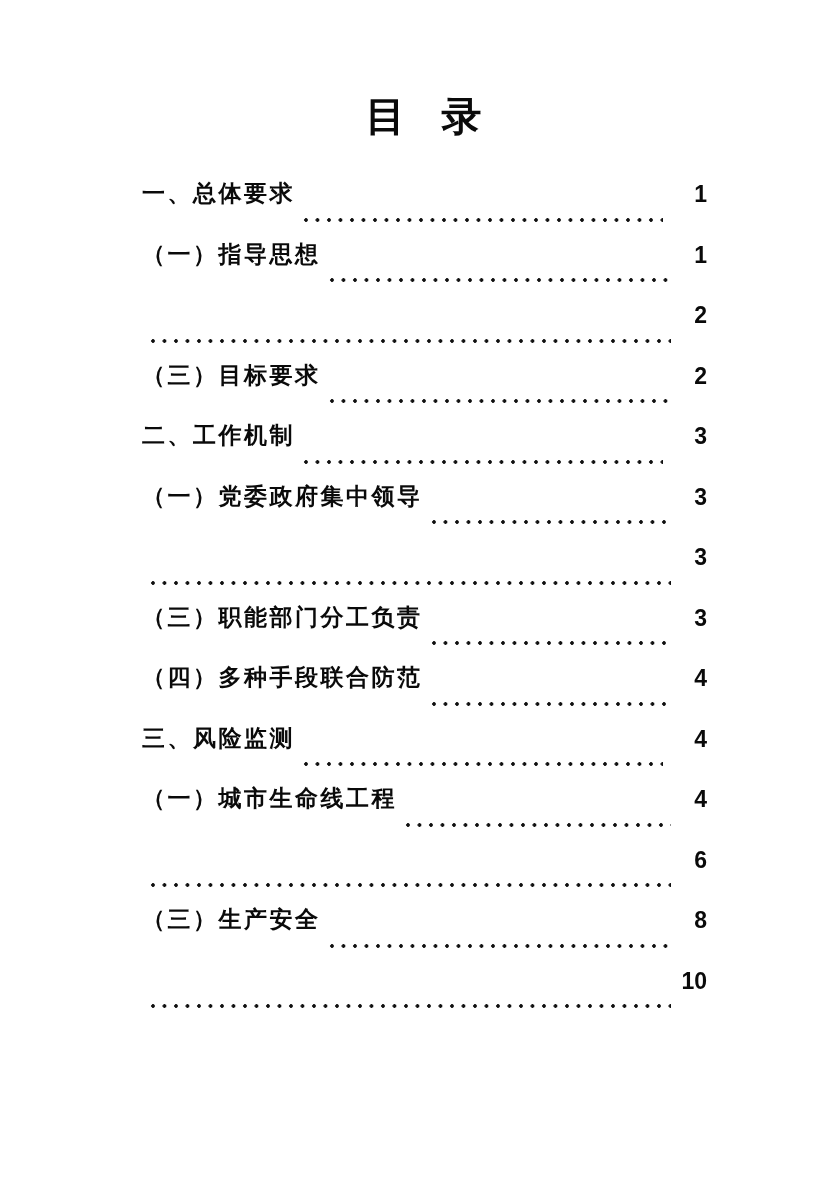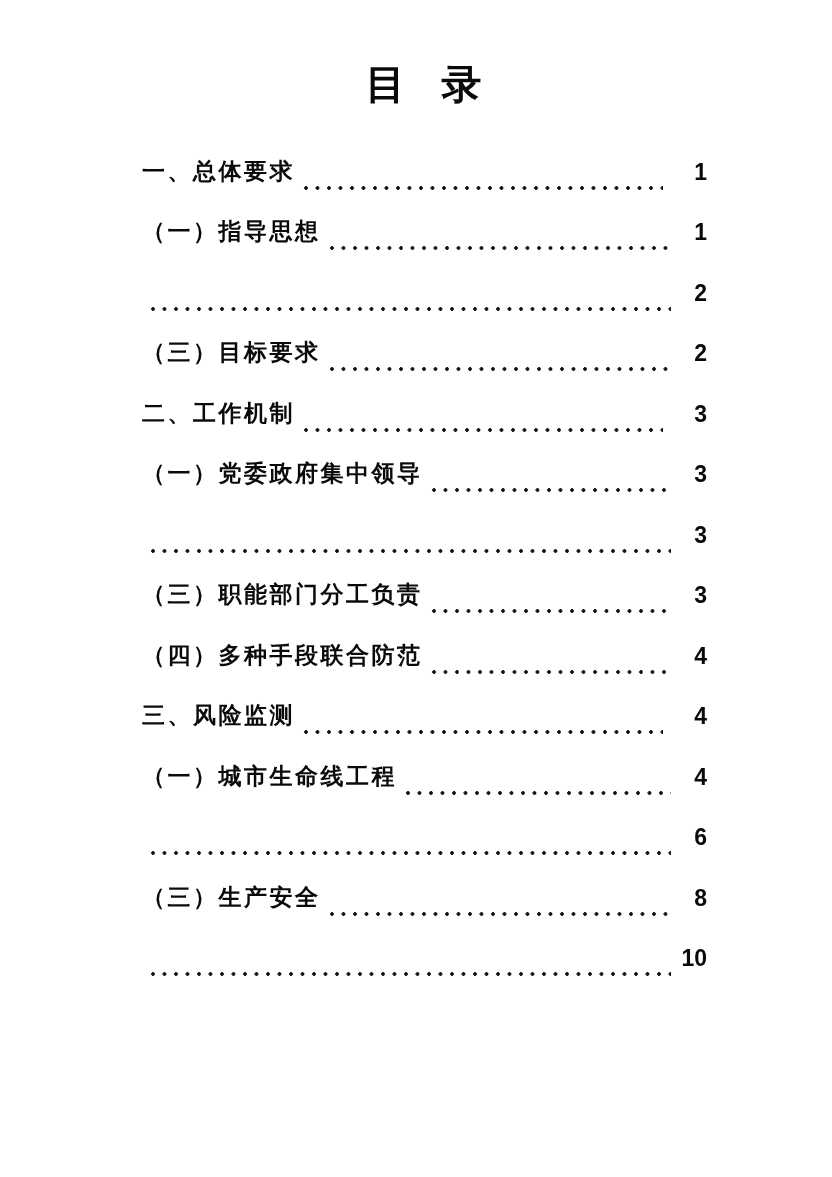--- a/index.html
+++ b/index.html
@@ -17,36 +17,36 @@
   }
   .page {
     position: absolute;
     top: 0;
     left: 142px;
     width: 565px;
     height: 1177px;
   }
   .doc-title {
     margin: 0;
-    padding-top: 60px;
+    padding-top: 92px;
     text-align: center;
     font-size: 40px;
     line-height: 50px;
     font-weight: 700;
     letter-spacing: 2px;
     word-spacing: 22px;
     color: #0a0a0a;
     white-space: pre;
   }
   .toc {
     margin-top: 40px;
   }
   .toc-row {
     display: flex;
-    align-items: center;
+    align-items: flex-start;
     height: 60.5px;
     padding-bottom: 17px;
     box-sizing: border-box;
   }
   .toc-label {
     font-size: 23px;
     line-height: 1.05;
     font-weight: 700;
     letter-spacing: 2.5px;
     white-space: nowrap;

